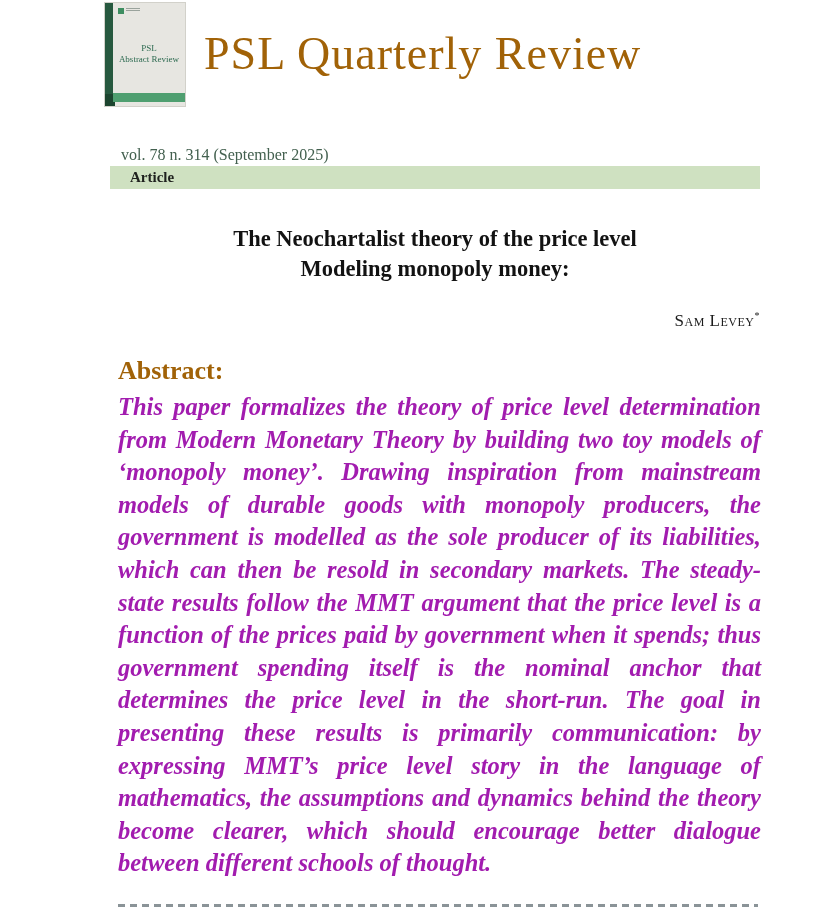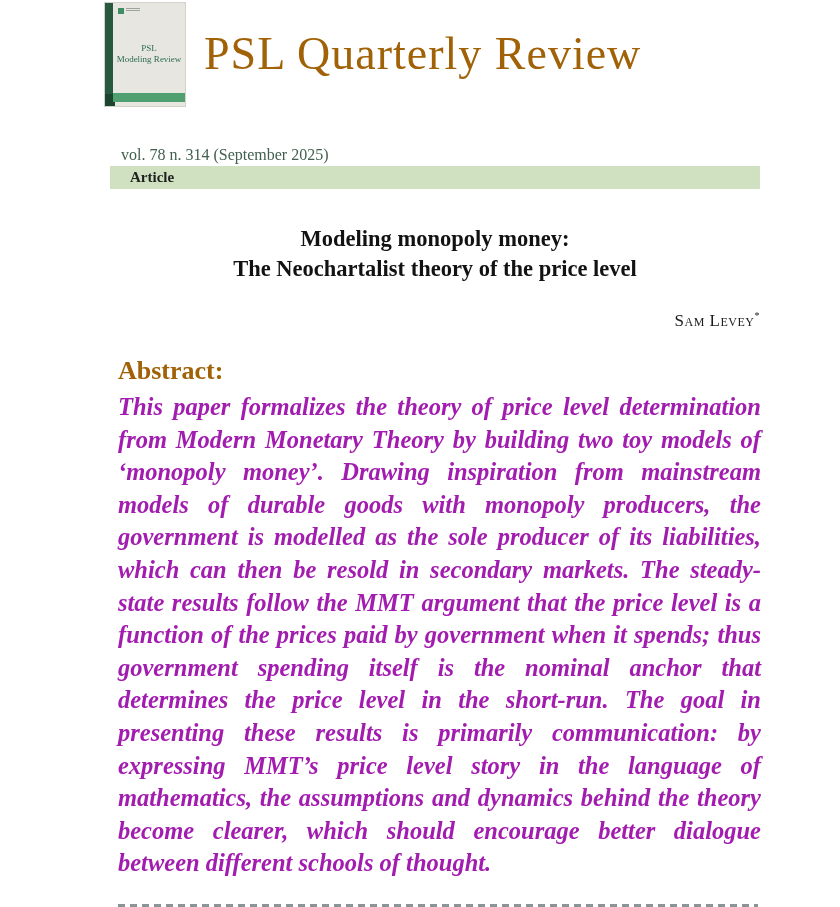--- a/index.html
+++ b/index.html
@@ -201,36 +201,36 @@
     <div class="cover-spine-foot"></div>
     <div class="cover-logo">
       <span class="cover-logo-square"></span>
       <span class="cover-logo-lines">
           <i></i>
           <i></i>
         </span>
     </div>
     <div class="cover-title">
       <div>PSL</div>
-      <div>Modeling Review</div>
+      <div>Abstract Review</div>
     </div>
     <div class="cover-band"></div>
   </div>
 
   <div class="journal-name">PSL Quarterly Review</div>
 
   <div class="issue-line">vol. 78 n. 314 (September 2025)</div>
 
   <div class="section-banner">
     <div class="section-banner-label">Article</div>
   </div>
 
   <div class="article-title">
+    <div>The Neochartalist theory of the price level</div>
     <div>Modeling monopoly money:</div>
-    <div>The Neochartalist theory of the price level</div>
   </div>
 
   <div class="article-author">
     <span>Sam Levey</span><sup>*</sup>
   </div>
 
   <div class="abstract-heading">Abstract:</div>
   <div class="abstract-body">This paper formalizes the theory of price level determination from Modern Monetary Theory by building two toy models of ‘monopoly money’. Drawing inspiration from mainstream models of durable goods with monopoly producers, the government is modelled as the sole producer of its liabilities, which can then be resold in secondary markets. The steady-state results follow the MMT argument that the price level is a function of the prices paid by government when it spends; thus government spending itself is the nominal anchor that determines the price level in the short-run. The goal in presenting these results is primarily communication: by expressing MMT’s price level story in the language of mathematics, the assumptions and dynamics behind the theory become clearer, which should encourage better dialogue between different schools of thought.</div>
 
   <div class="bottom-cutoff"></div>

